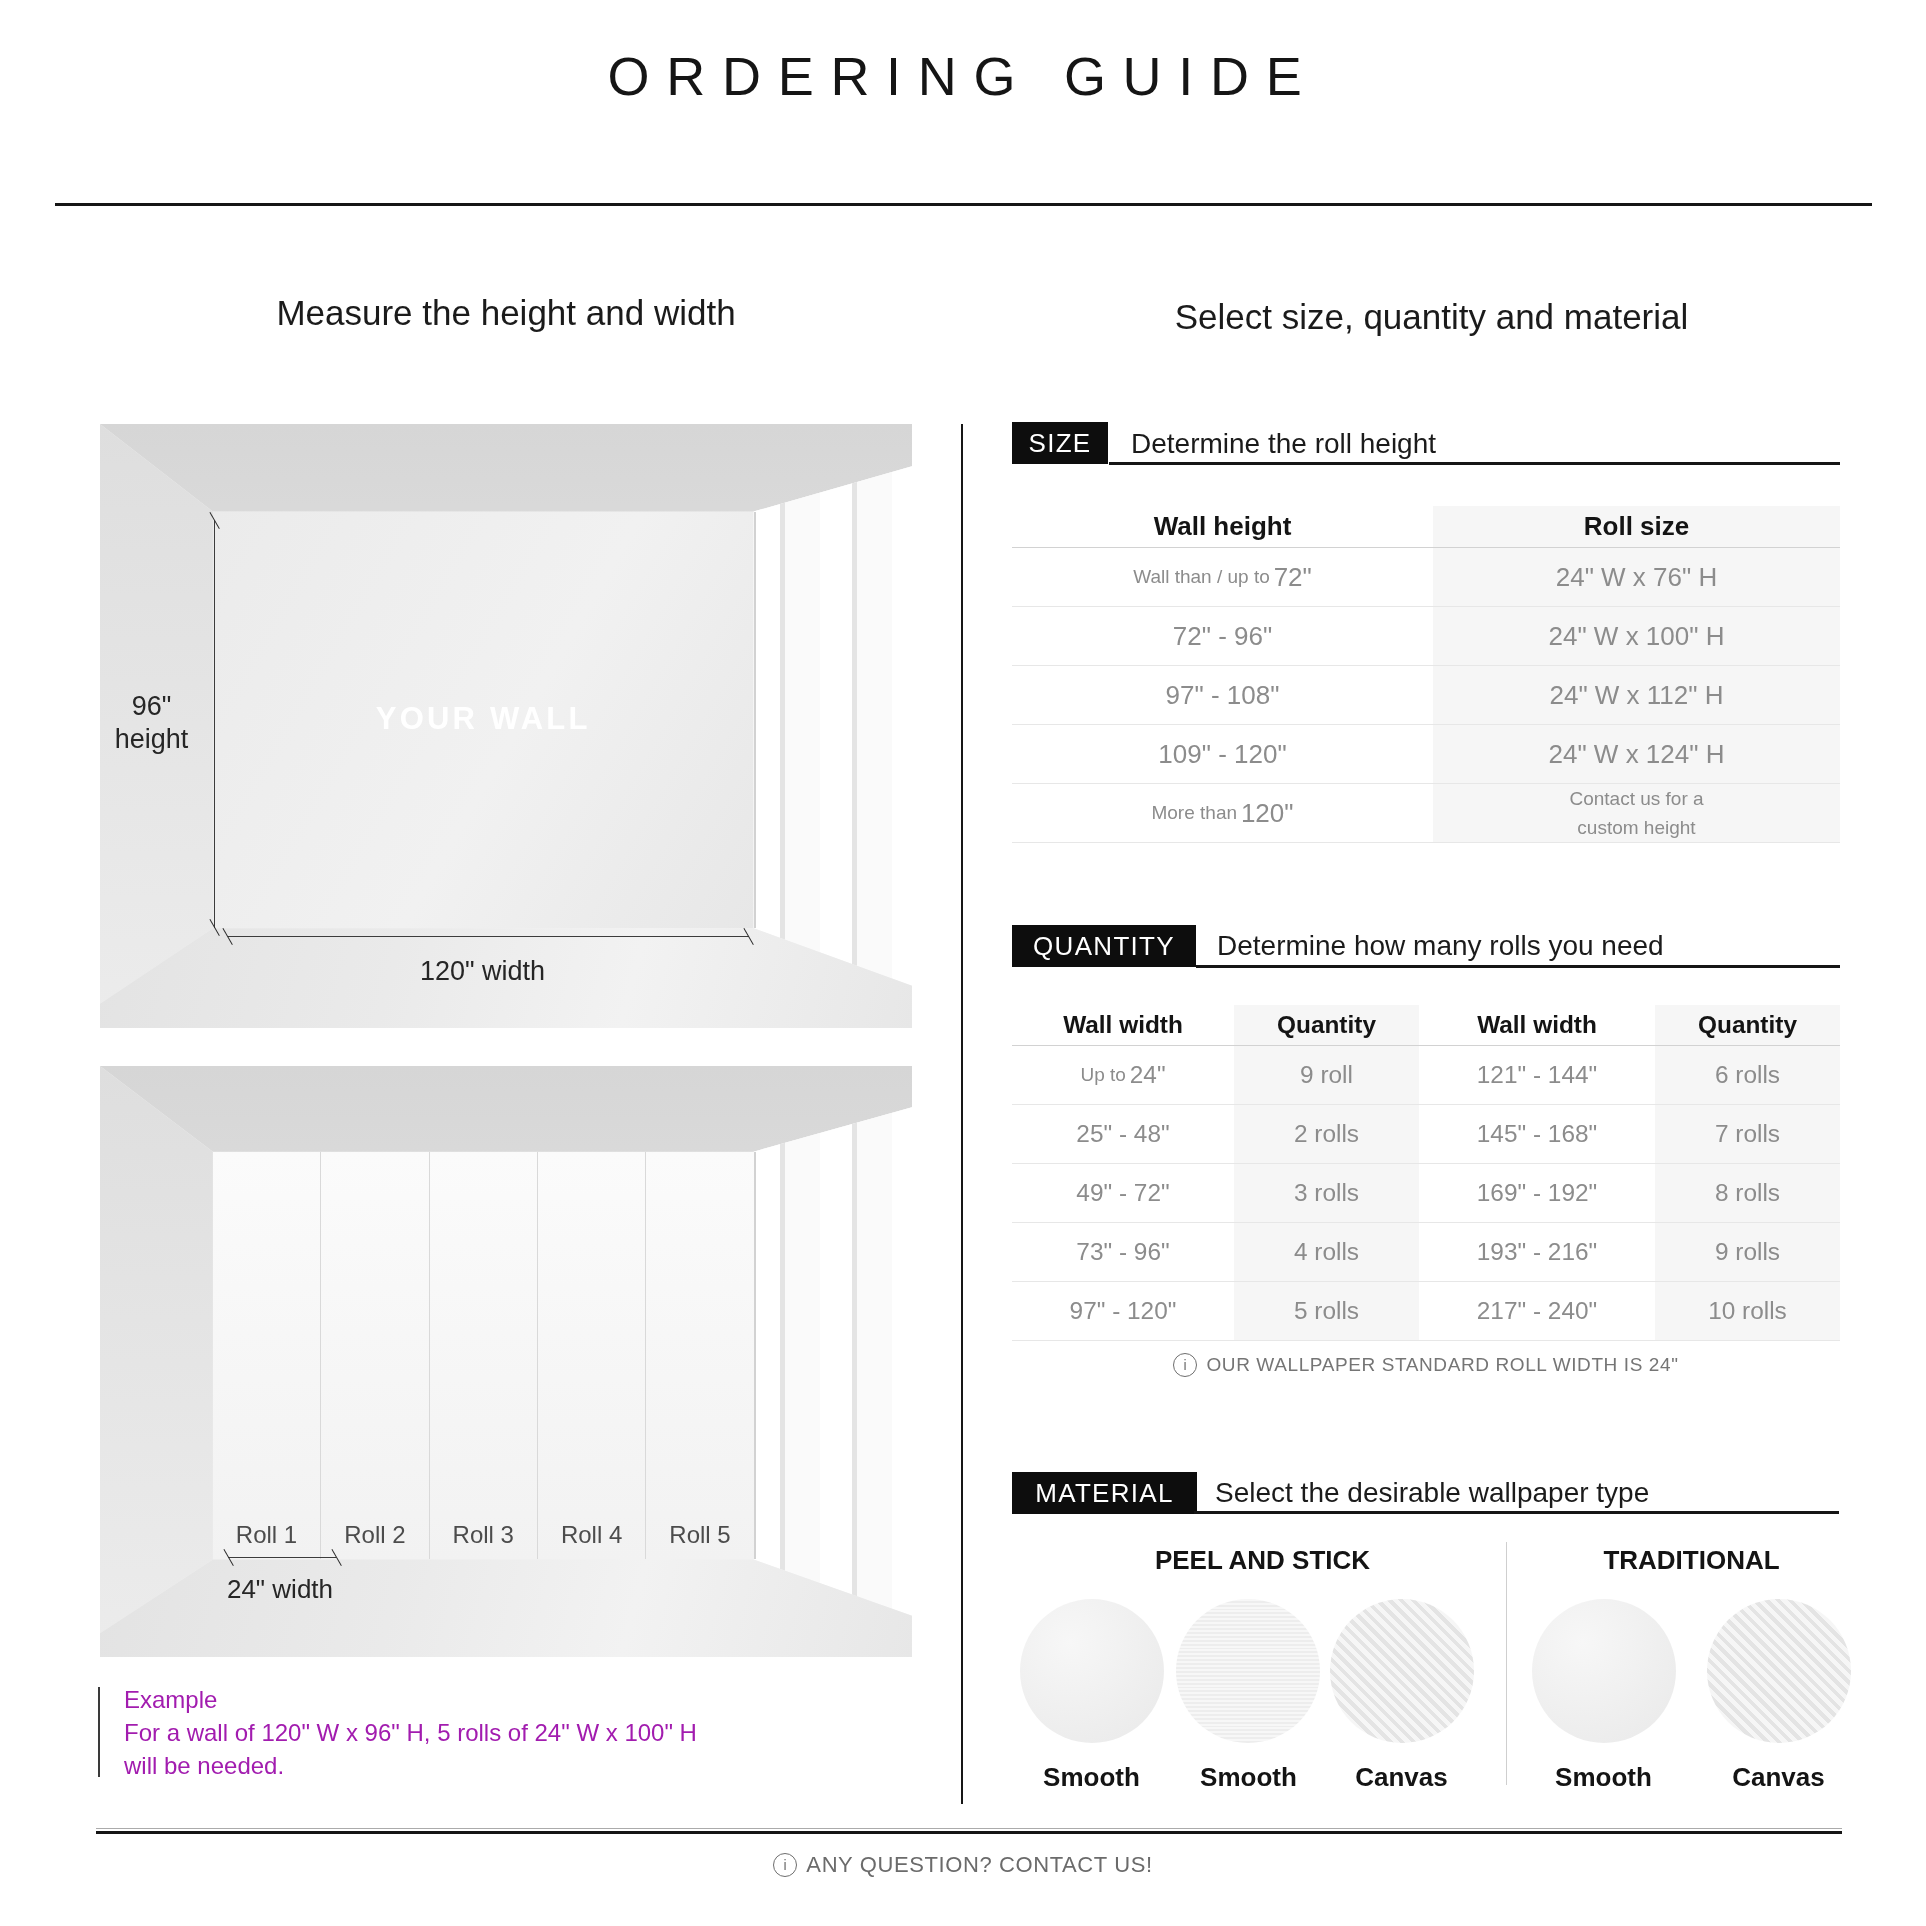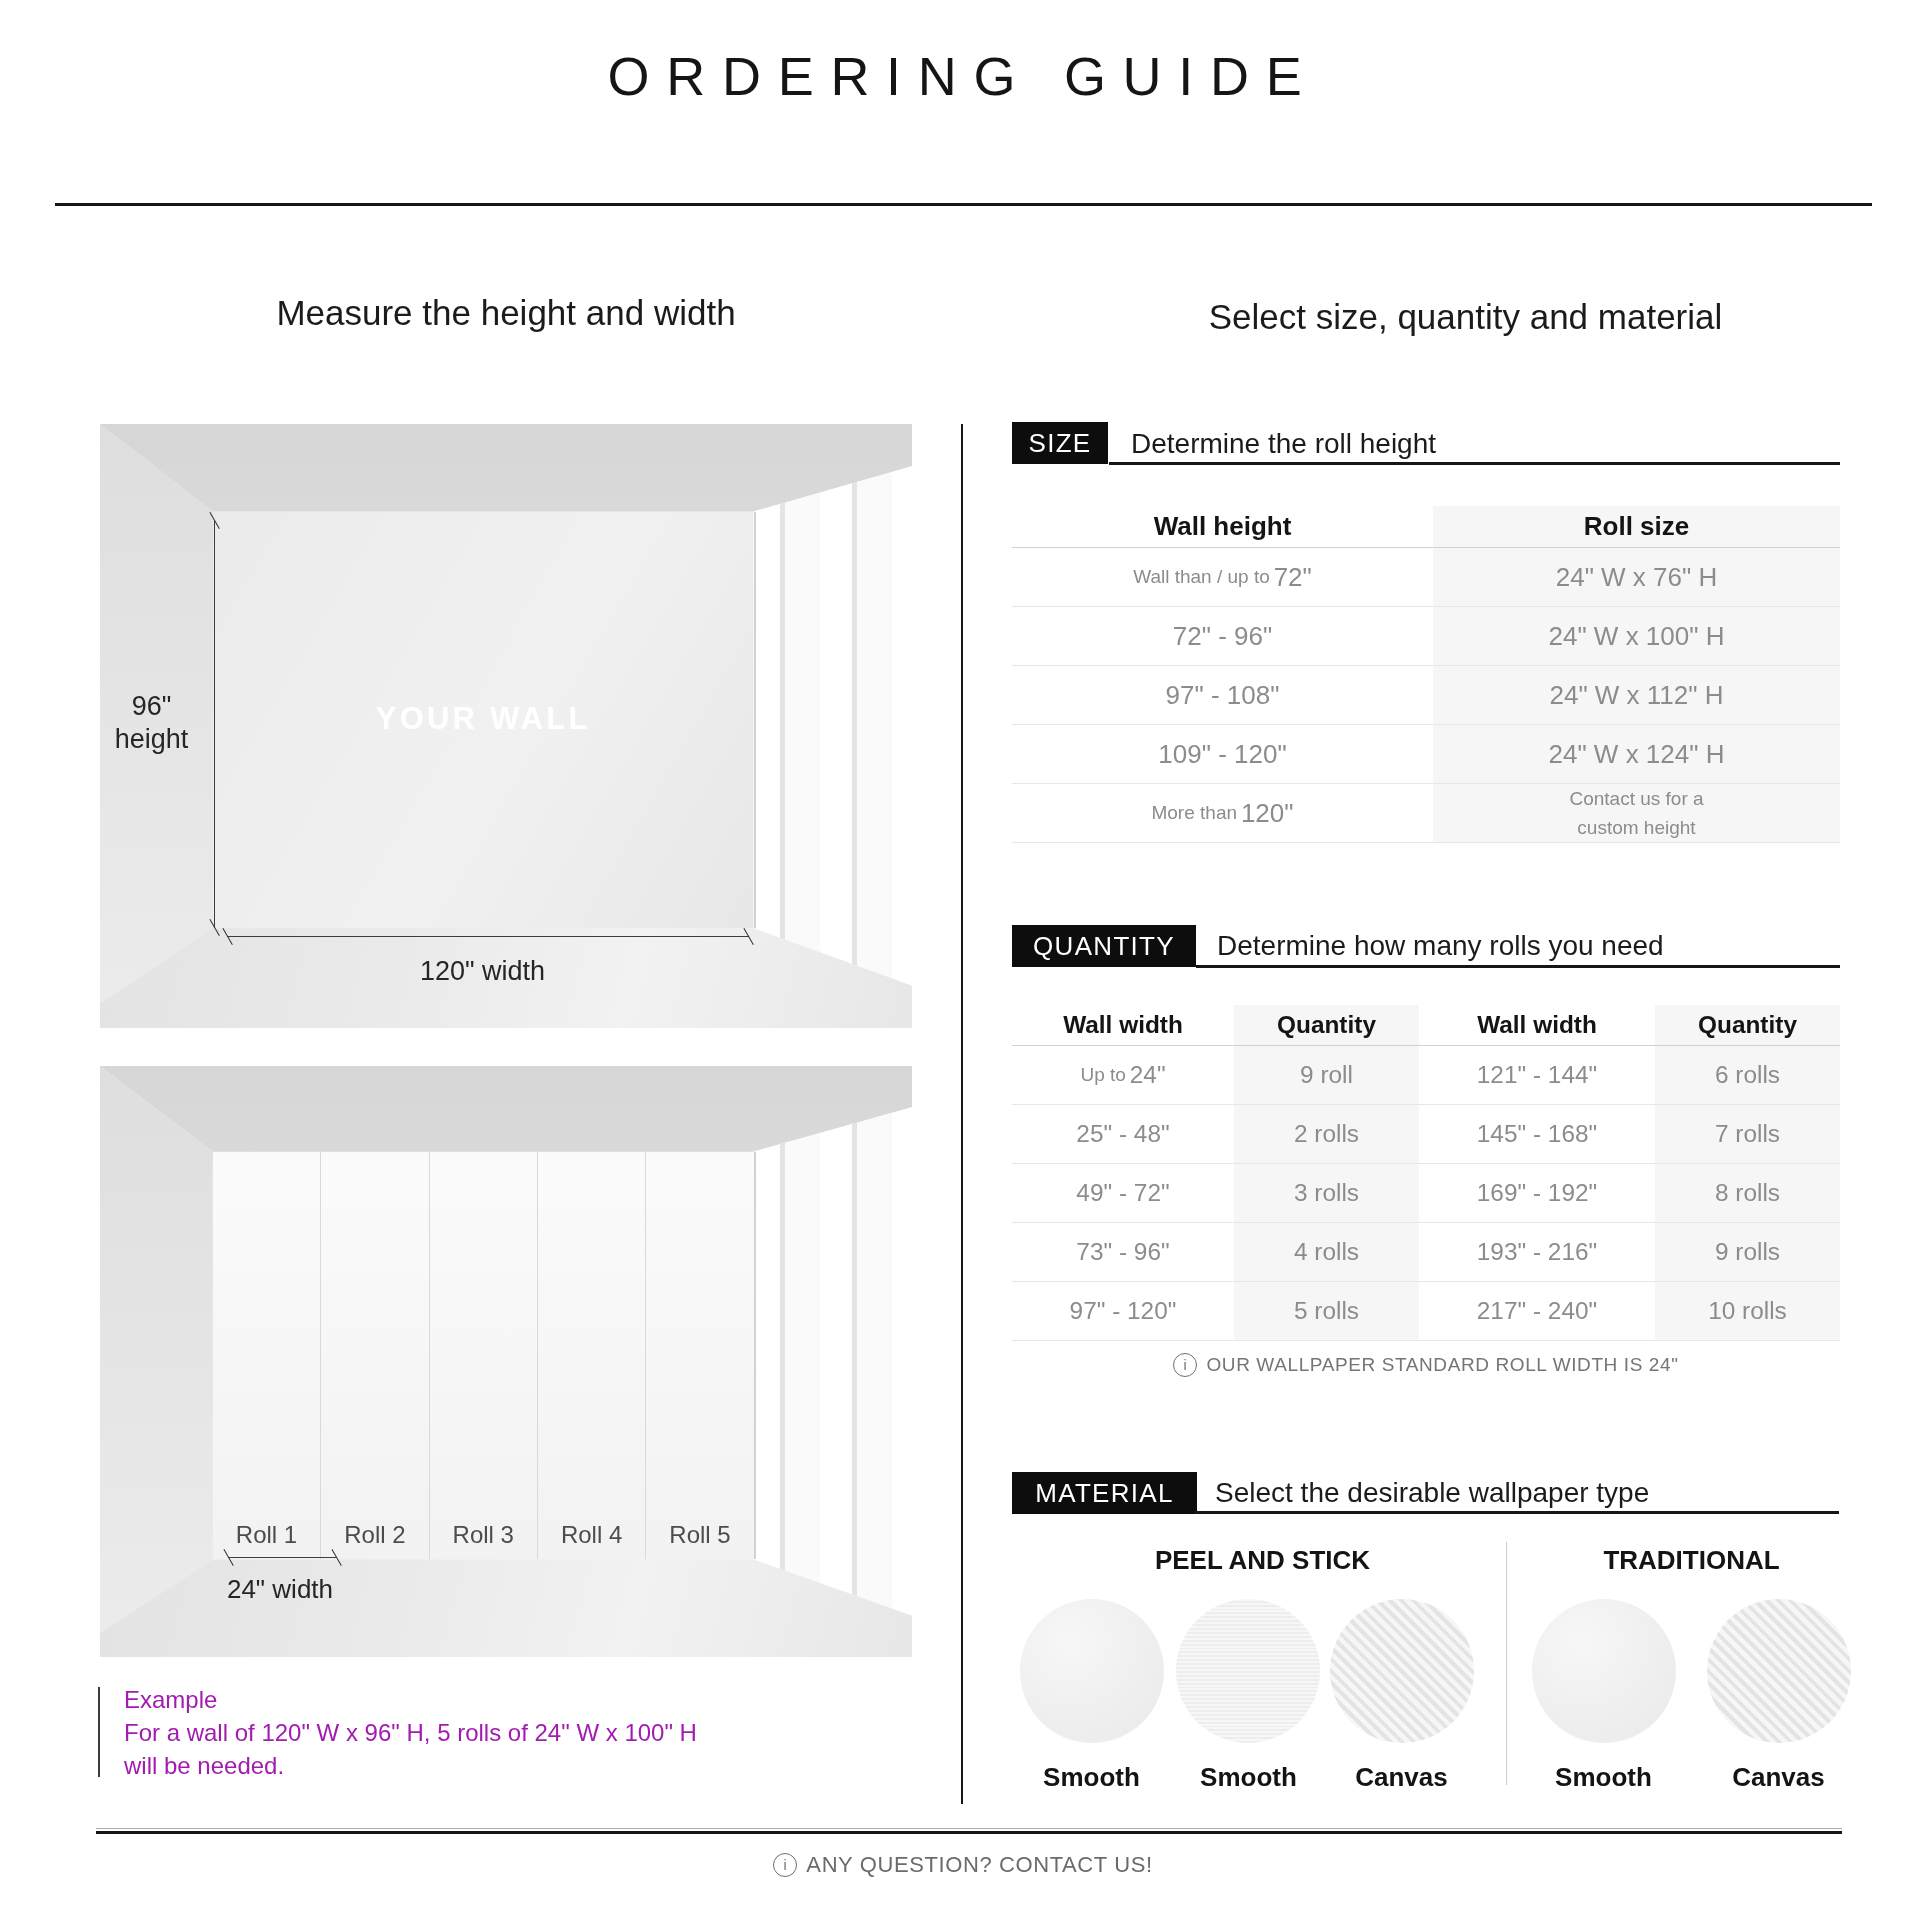--- a/index.html
+++ b/index.html
@@ -12,21 +12,21 @@
     position:absolute;left:0;top:45px;width:1926px;text-align:center;
     font-size:54px;font-weight:300;letter-spacing:16.7px;color:#151515;
   }
   .title-rule{position:absolute;left:55px;top:203px;width:1817px;height:3.2px;background:#151515;}
   
   .left-heading{
     position:absolute;left:100px;top:290px;width:812px;text-align:center;
     font-size:35px;line-height:45px;color:#1b1b1b;font-weight:400;
   }
   .right-heading{
-    position:absolute;left:1042px;top:297px;width:847px;text-align:center;
+    position:absolute;left:1008px;top:297px;width:847px;text-align:center;
     font-size:35px;color:#1b1b1b;font-weight:400;
   }
   .center-divider{position:absolute;left:961px;top:424px;width:1.9px;height:1380px;background:#161616;}
   
   .room{position:absolute;left:100px;width:812px;background:#f2f2f2;}
   .room1{top:424px;height:604px;}
   .room2{top:1066px;height:591px;}
   .room .ceiling{
     position:absolute;left:0;top:0;width:100%;height:100%;
     clip-path:polygon(0 0,100% 0,100% 7%,80.5% 14.5%,13.9% 14.5%);

